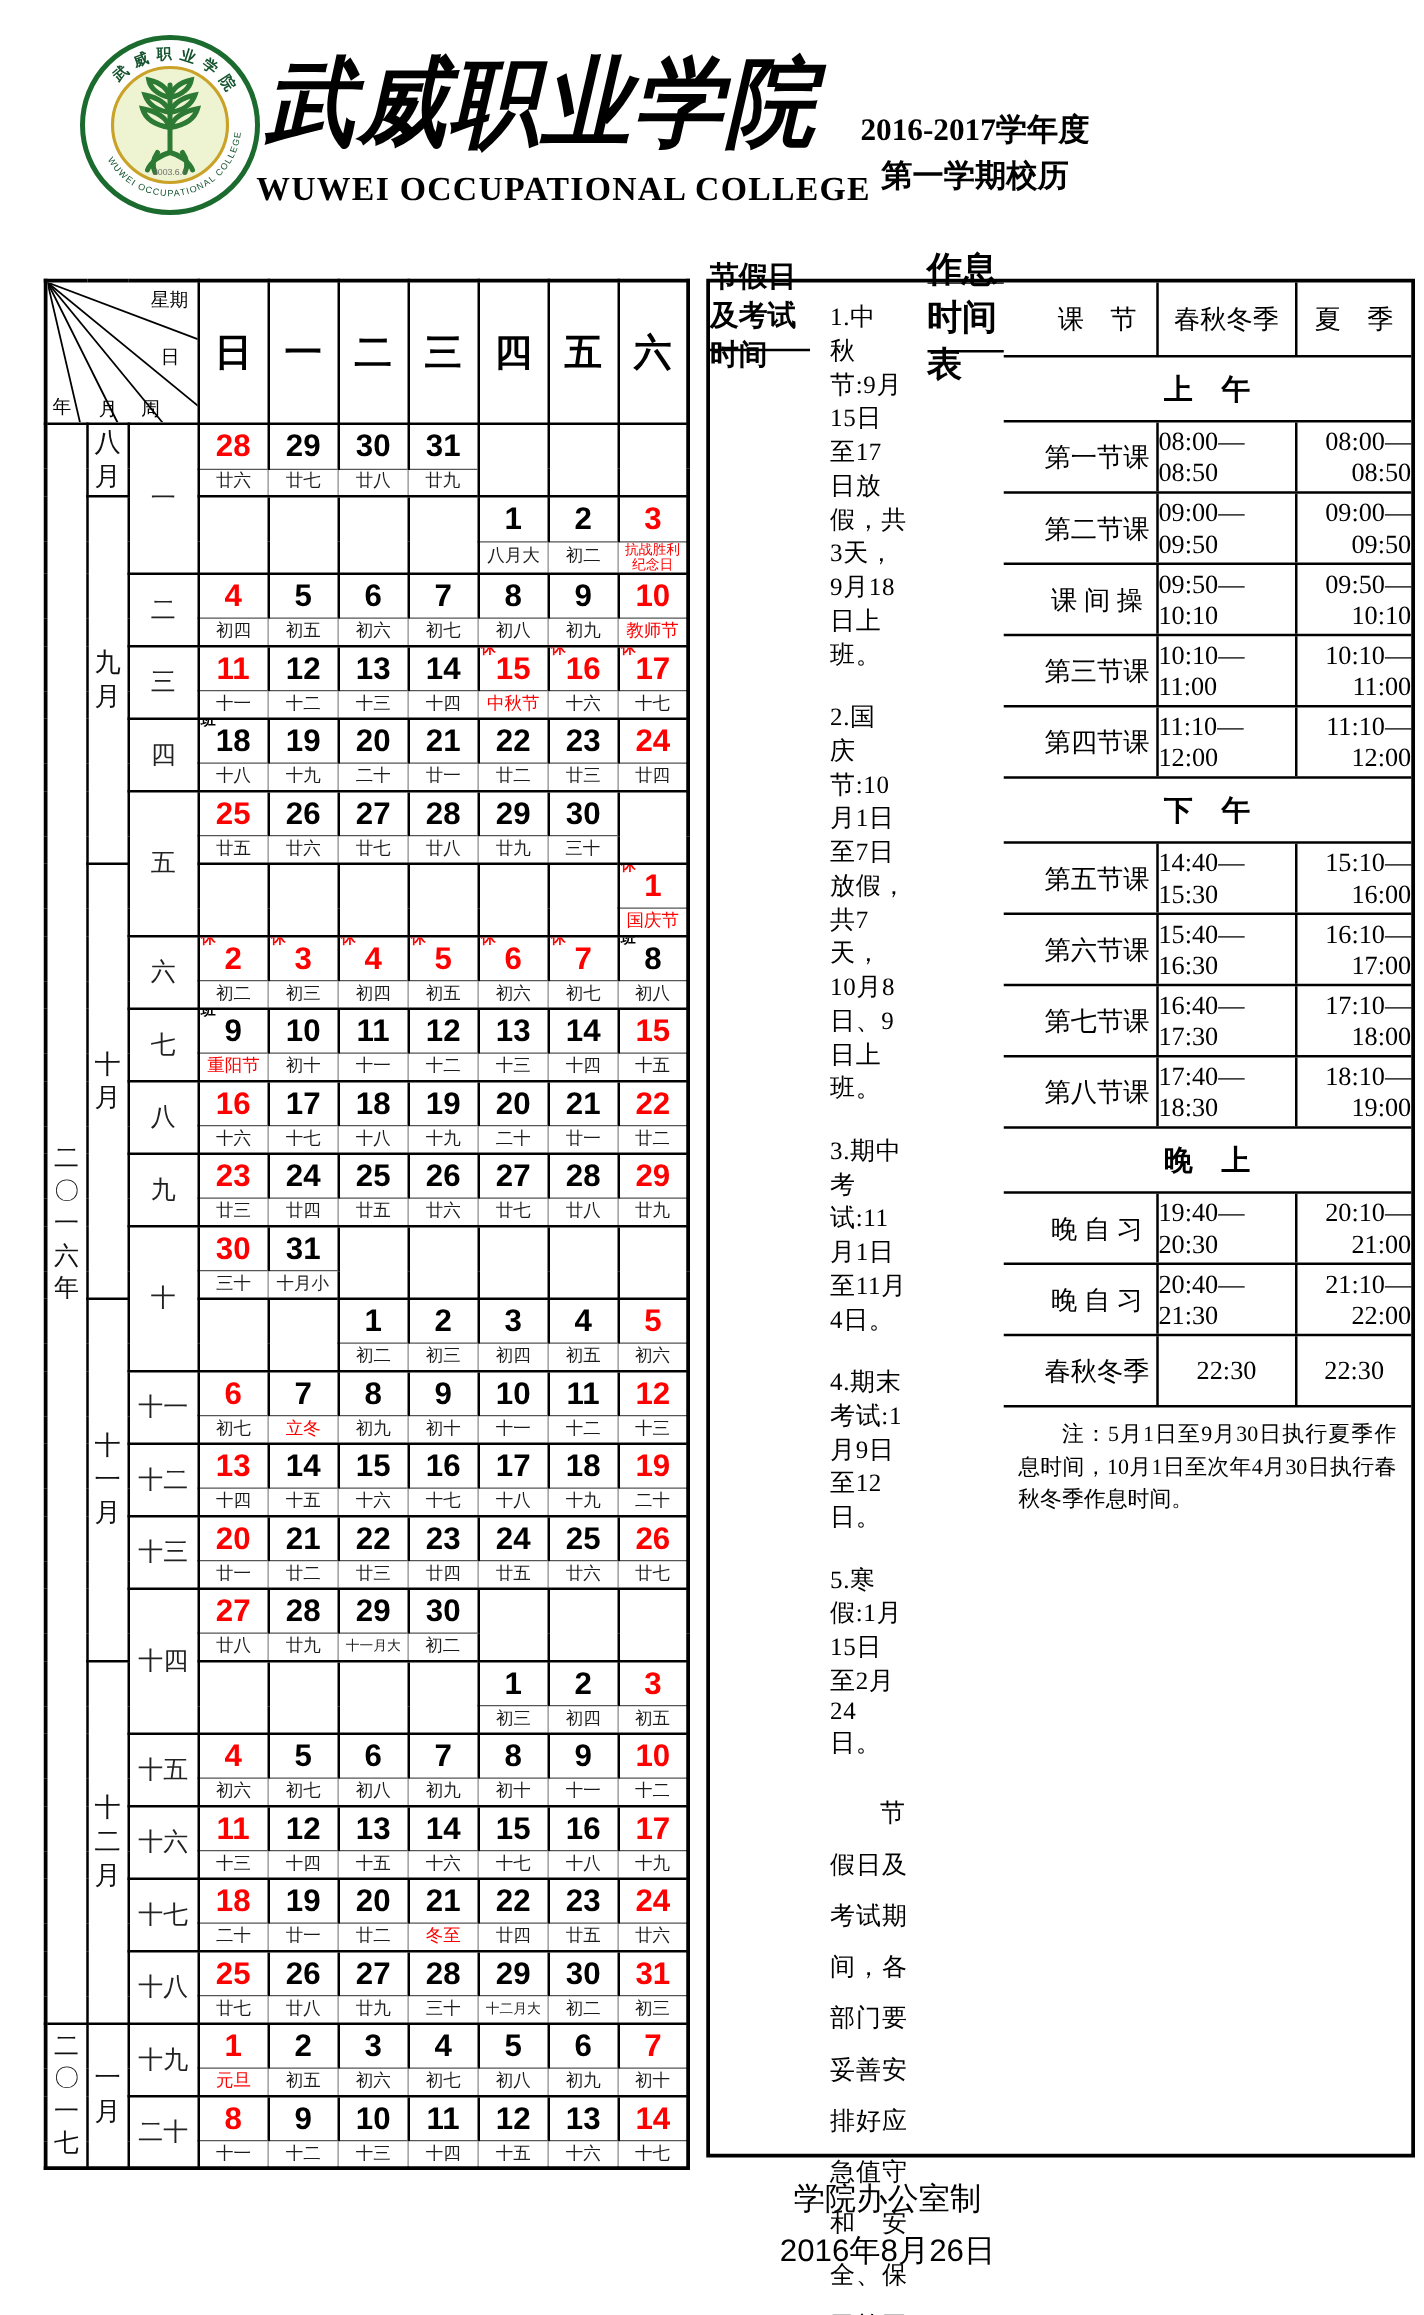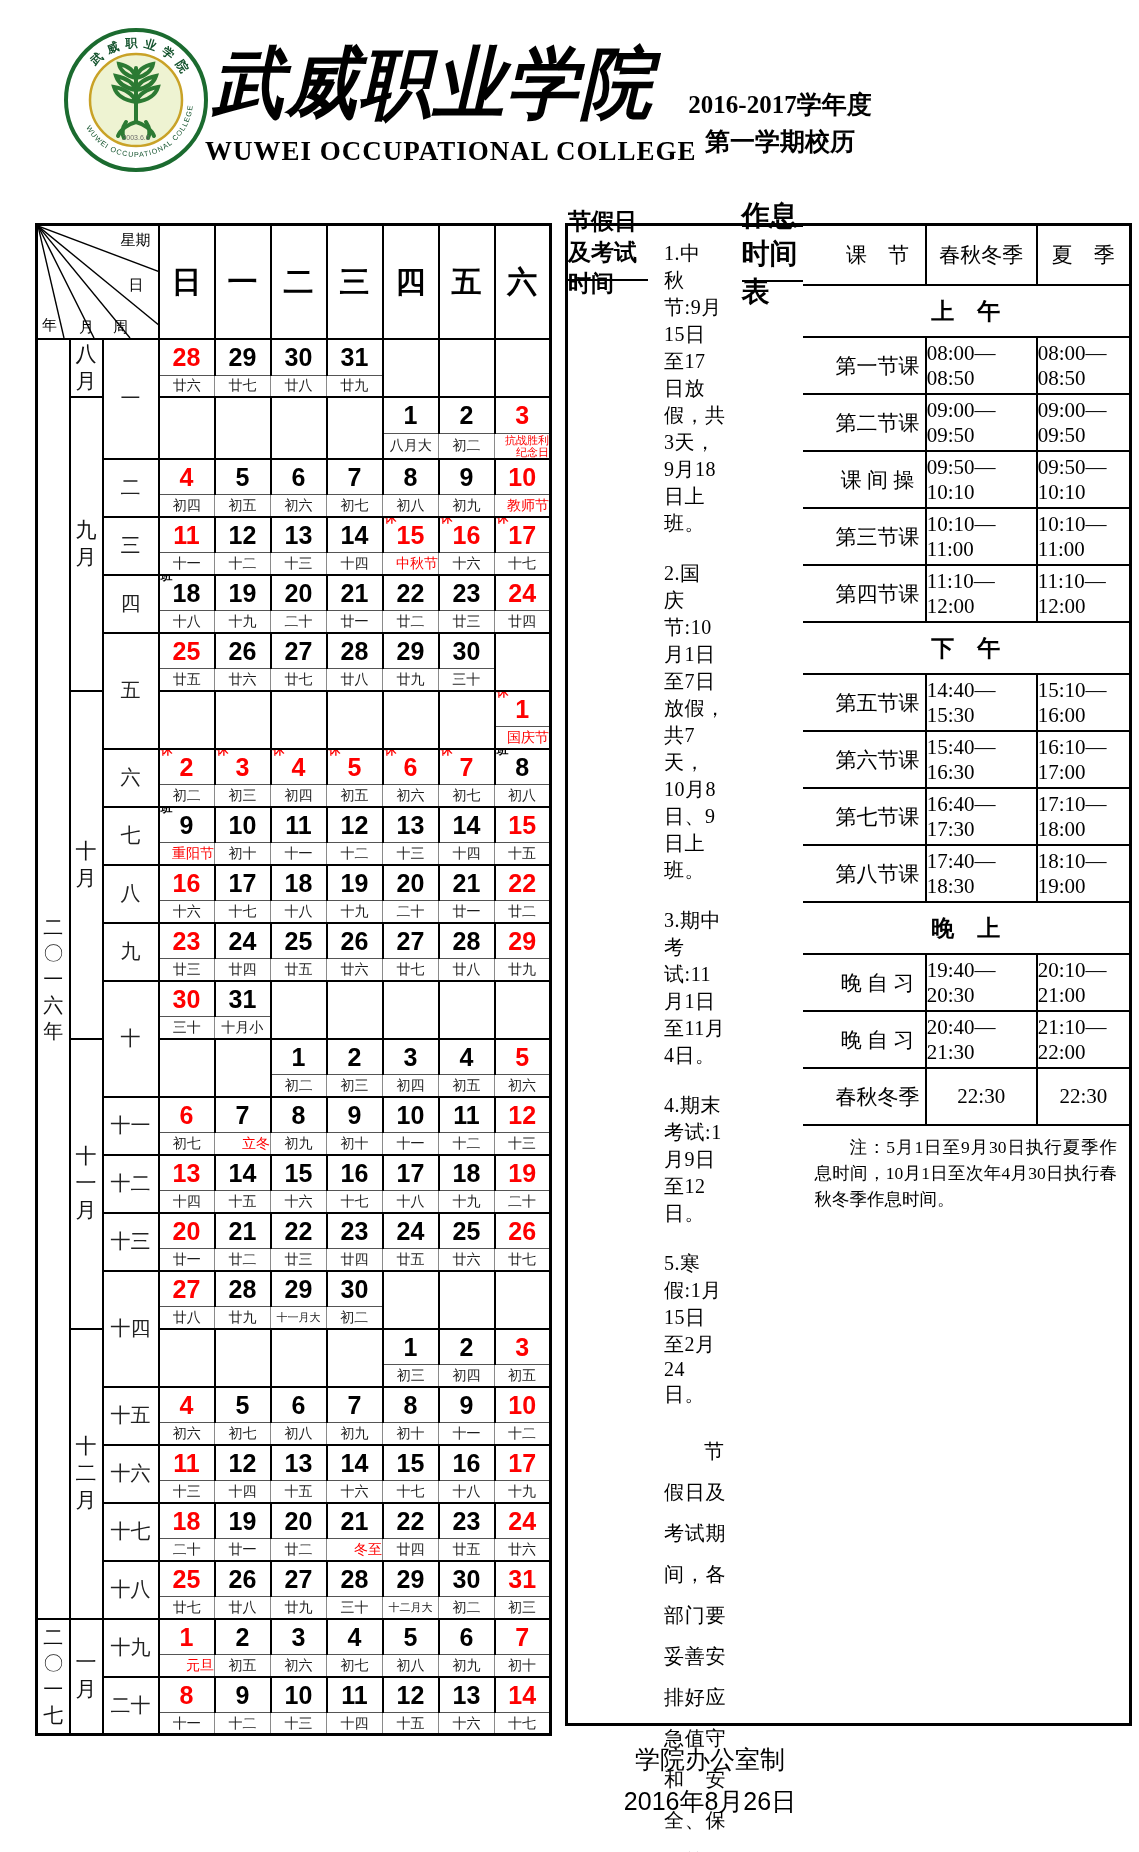--- a/index.html
+++ b/index.html
@@ -41,21 +41,21 @@
   td.wlab{border:2px solid #000;vertical-align:middle;text-align:center;
     font-size:20px;color:#222;}
   .vtext{font-size:20px;line-height:26px;color:#111;}
   .vtext.m{font-size:21px;line-height:27px;}
   tr.dater{height:36px;}
   tr.lunarr{height:22px;}
   td.dc{border:2px solid #000;border-bottom:1px solid #555;text-align:center;vertical-align:middle;}
   td.lc{border:1px solid #8a8a8a;border-bottom:2px solid #000;text-align:center;
     vertical-align:middle;font-size:14px;color:#1c1c1c;line-height:15px;}
   td.lc.lsmall{font-size:11px;line-height:12px;}
-  td.lc.lred{color:#fe0000;text-align:right;}
+  td.lc.lred{color:#fe0000;}
   td.emptyc{border:2px solid #000;}
   .dwrap{position:relative;display:block;line-height:34px;
     font-family:"Liberation Sans","DejaVu Sans",sans-serif;font-weight:700;font-size:25px;}
   .dwrap.red{color:#fe0000;}
   .mark{position:absolute;left:1px;top:-6px;font-size:12px;font-weight:700;
     font-family:"Liberation Serif",serif;line-height:12px;}
   .mark.xiu{color:#fe0000;}
   .mark.ban{color:#000;}
   
   .rp{position:absolute;left:565px;top:223px;width:567px;height:1503px;
@@ -67,21 +67,21 @@
   .holiday .item{margin-bottom:23px;letter-spacing:.5px;}
   .holiday .notice{text-indent:2em;line-height:41px;text-align:justify;margin-top:4px;}
   .s-title{height:53px;border-top:1px solid #000;border-bottom:2.5px solid #000;
     display:flex;align-items:center;justify-content:center;
     font-family:"Liberation Sans","DejaVu Sans",sans-serif;font-weight:700;font-size:28px;}
   .srow{display:flex;border-bottom:2.5px solid #000;align-items:stretch;}
   .srow:last-child{border-bottom:none;}
   .srow .c{display:flex;align-items:center;justify-content:center;font-size:21px;}
   .srow .c1{width:32%;border-right:2.5px solid #000;padding-left:28px;}
   .srow .c2{width:37%;border-right:2.5px solid #000;}
-  .srow .c3{width:31%;}
+  .srow .c3{width:31%;text-align:right;}
   .srow.shead{height:58px;}
   .srow.ssec{height:50px;display:flex;align-items:center;justify-content:center;
     font-family:"Liberation Sans","DejaVu Sans",sans-serif;font-weight:700;font-size:23px;}
   .srow.sdata{height:55px;}
   .snote{padding:8px 12px 6px 12px;font-size:17.5px;line-height:26px;text-indent:2em;
     text-align:justify;}
   
   .foot{position:absolute;left:480px;top:1738px;width:460px;text-align:center;
     font-family:"Liberation Sans","DejaVu Sans",sans-serif;font-weight:500;
     font-size:25px;line-height:42px;}

